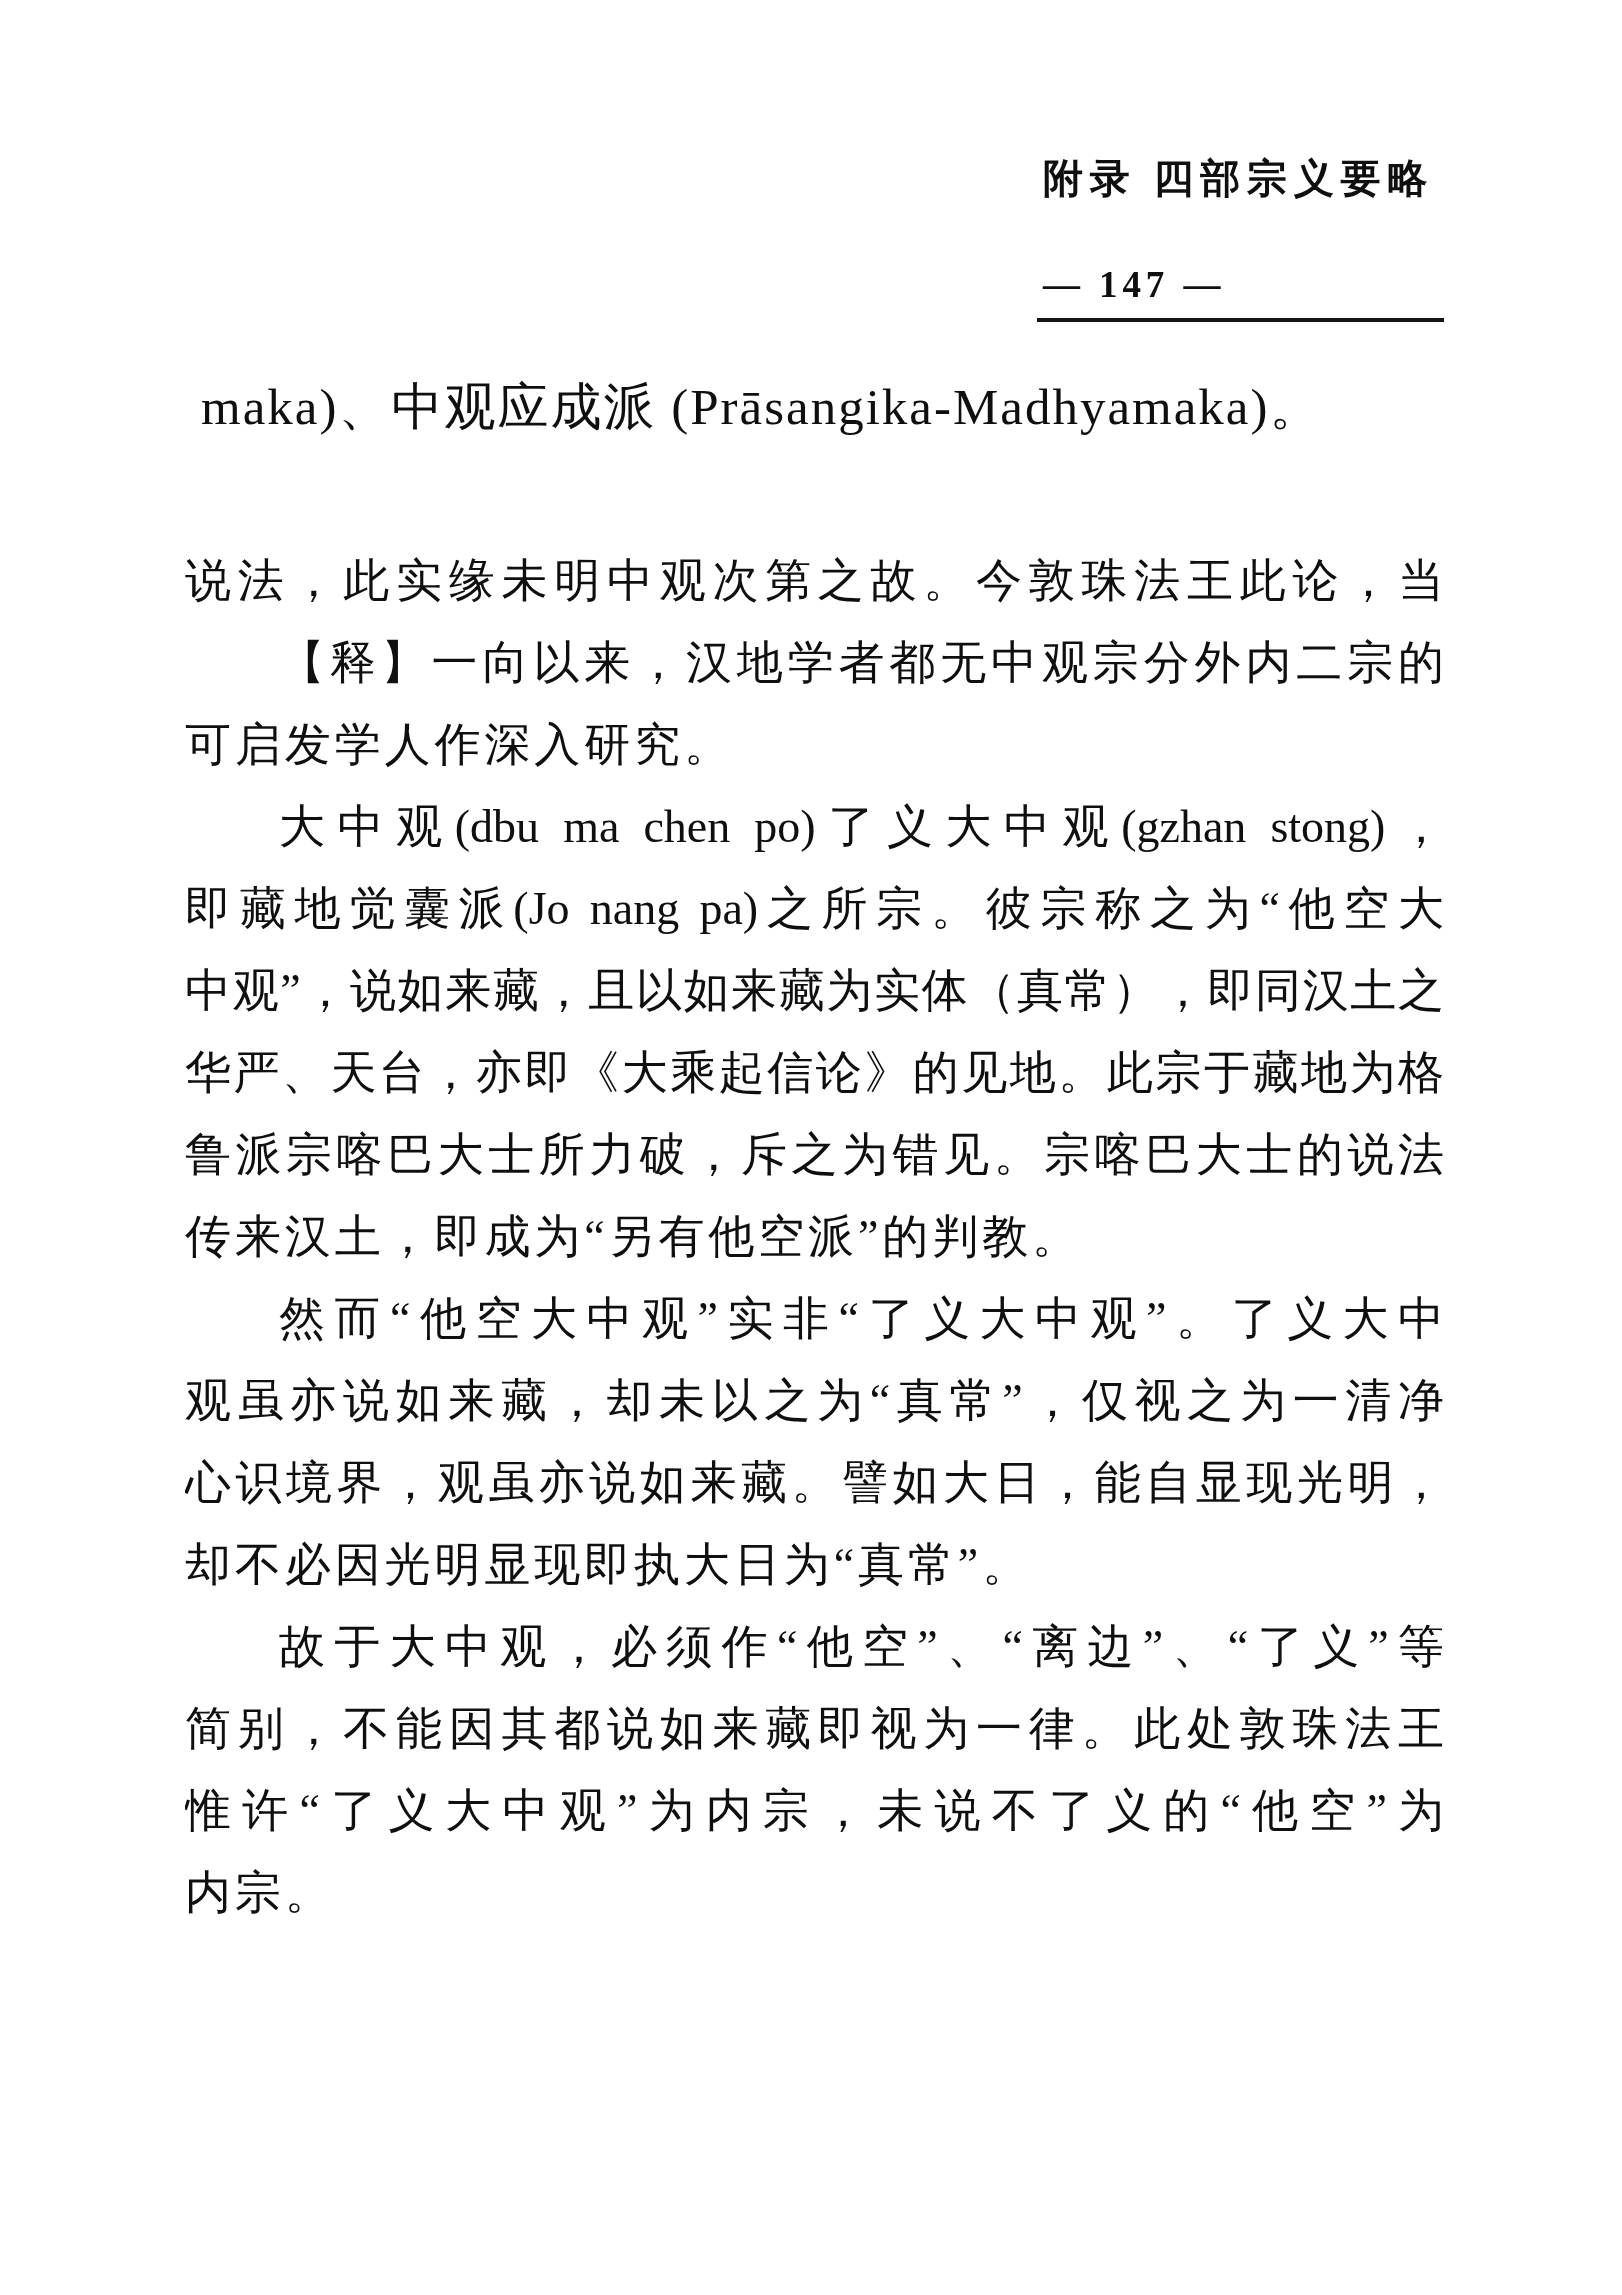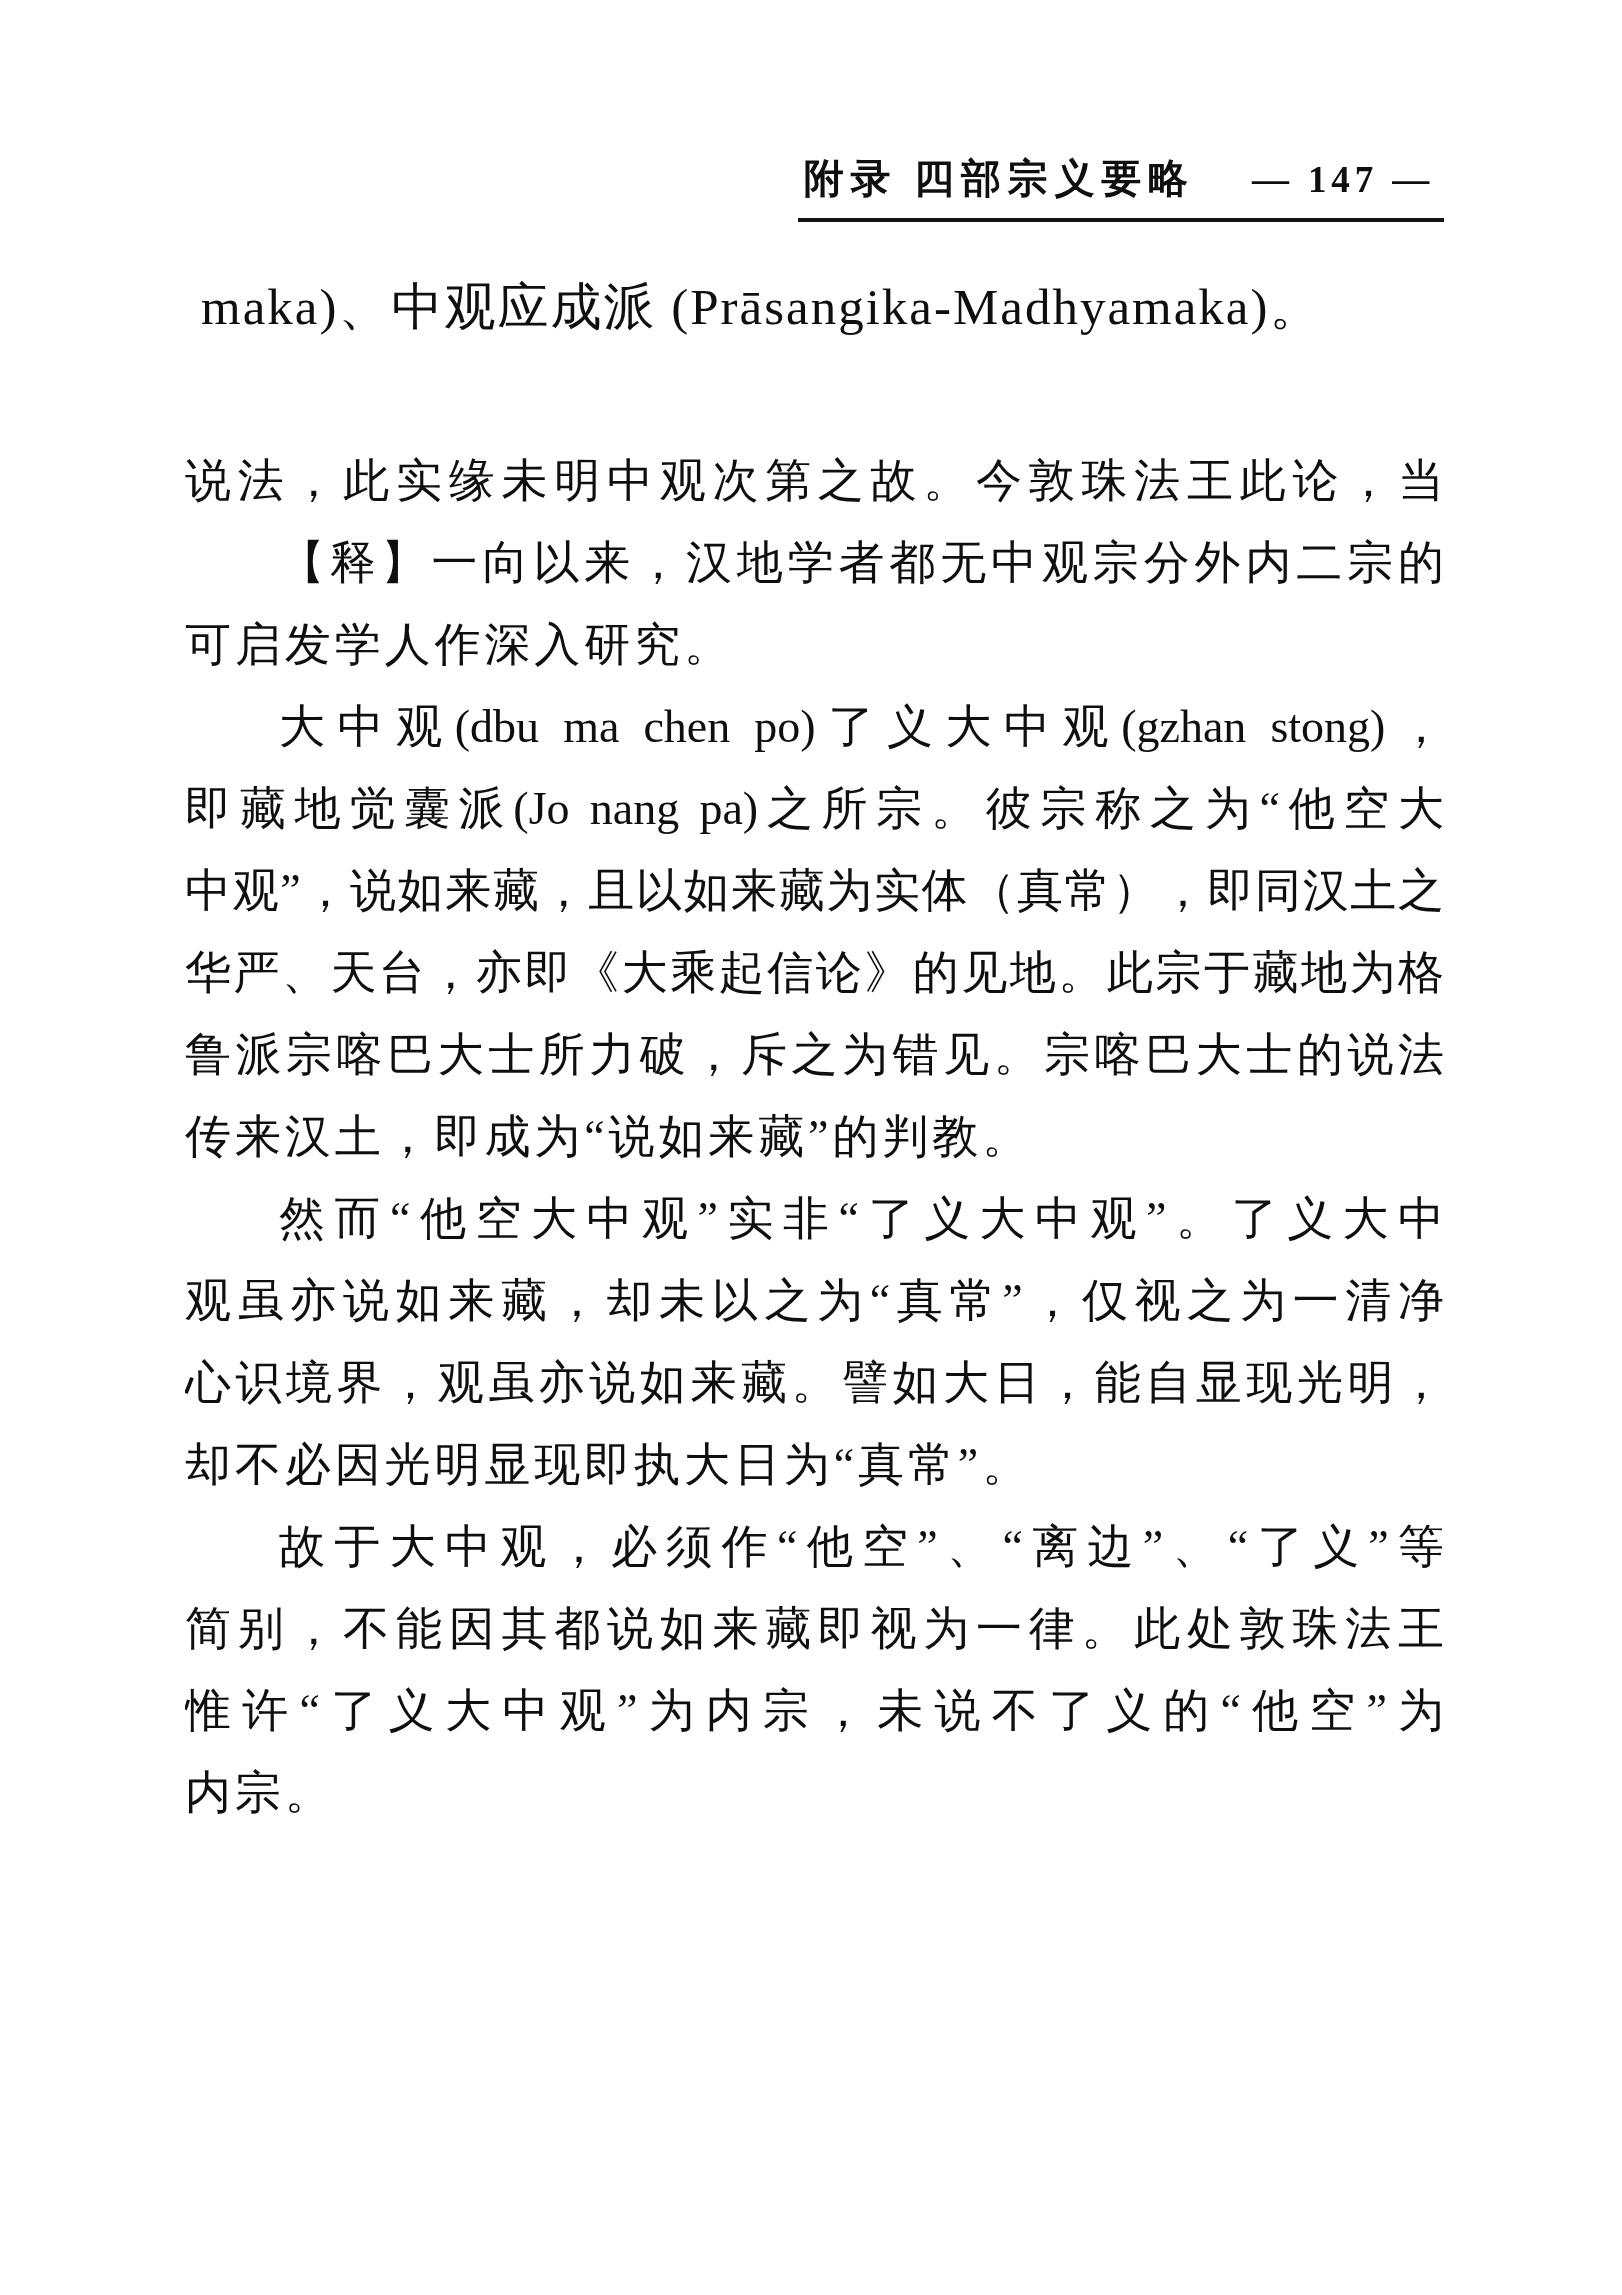--- a/index.html
+++ b/index.html
@@ -22,20 +22,21 @@
   .header-row {
     display: flex;
     justify-content: flex-end;
   }
   .running-head {
     display: inline-flex;
     align-items: baseline;
     gap: 57px;
     border-bottom: 4.9px solid #141414;
     padding: 0 9.8px 11.7px 5.9px;
+    flex-direction: column;
   }
   .running-head .title {
     font-size: 40px;
     font-weight: bold;
     letter-spacing: 6.8px;
     white-space: pre;
   }
   .running-head .pageno {
     font-size: 37px;
     font-weight: bold;
@@ -94,21 +95,21 @@
           <div class="line justify">说法，此实缘未明中观次第之故。今敦珠法王此论，当</div>
           <div class="line indent justify">【释】一向以来，汉地学者都无中观宗分外内二宗的</div>
           <div class="line">可启发学人作深入研究。</div>
         </div>
         <div class="paragraph">
           <div class="line indent justify">大中观(dbu ma chen po)了义大中观(gzhan stong)，</div>
           <div class="line justify">即藏地觉囊派(Jo nang pa)之所宗。彼宗称之为“他空大</div>
           <div class="line justify">中观”，说如来藏，且以如来藏为实体（真常），即同汉土之</div>
           <div class="line justify">华严、天台，亦即《大乘起信论》的见地。此宗于藏地为格</div>
           <div class="line justify">鲁派宗喀巴大士所力破，斥之为错见。宗喀巴大士的说法</div>
-          <div class="line">传来汉土，即成为“说如来藏”的判教。</div>
+          <div class="line">传来汉土，即成为“另有他空派”的判教。</div>
         </div>
         <div class="paragraph">
           <div class="line indent justify">然而“他空大中观”实非“了义大中观”。了义大中</div>
           <div class="line justify">观虽亦说如来藏，却未以之为“真常”，仅视之为一清净</div>
           <div class="line justify">心识境界，观虽亦说如来藏。譬如大日，能自显现光明，</div>
           <div class="line">却不必因光明显现即执大日为“真常”。</div>
         </div>
         <div class="paragraph">
           <div class="line indent justify">故于大中观，必须作“他空”、“离边”、“了义”等</div>
           <div class="line justify">简别，不能因其都说如来藏即视为一律。此处敦珠法王</div>

